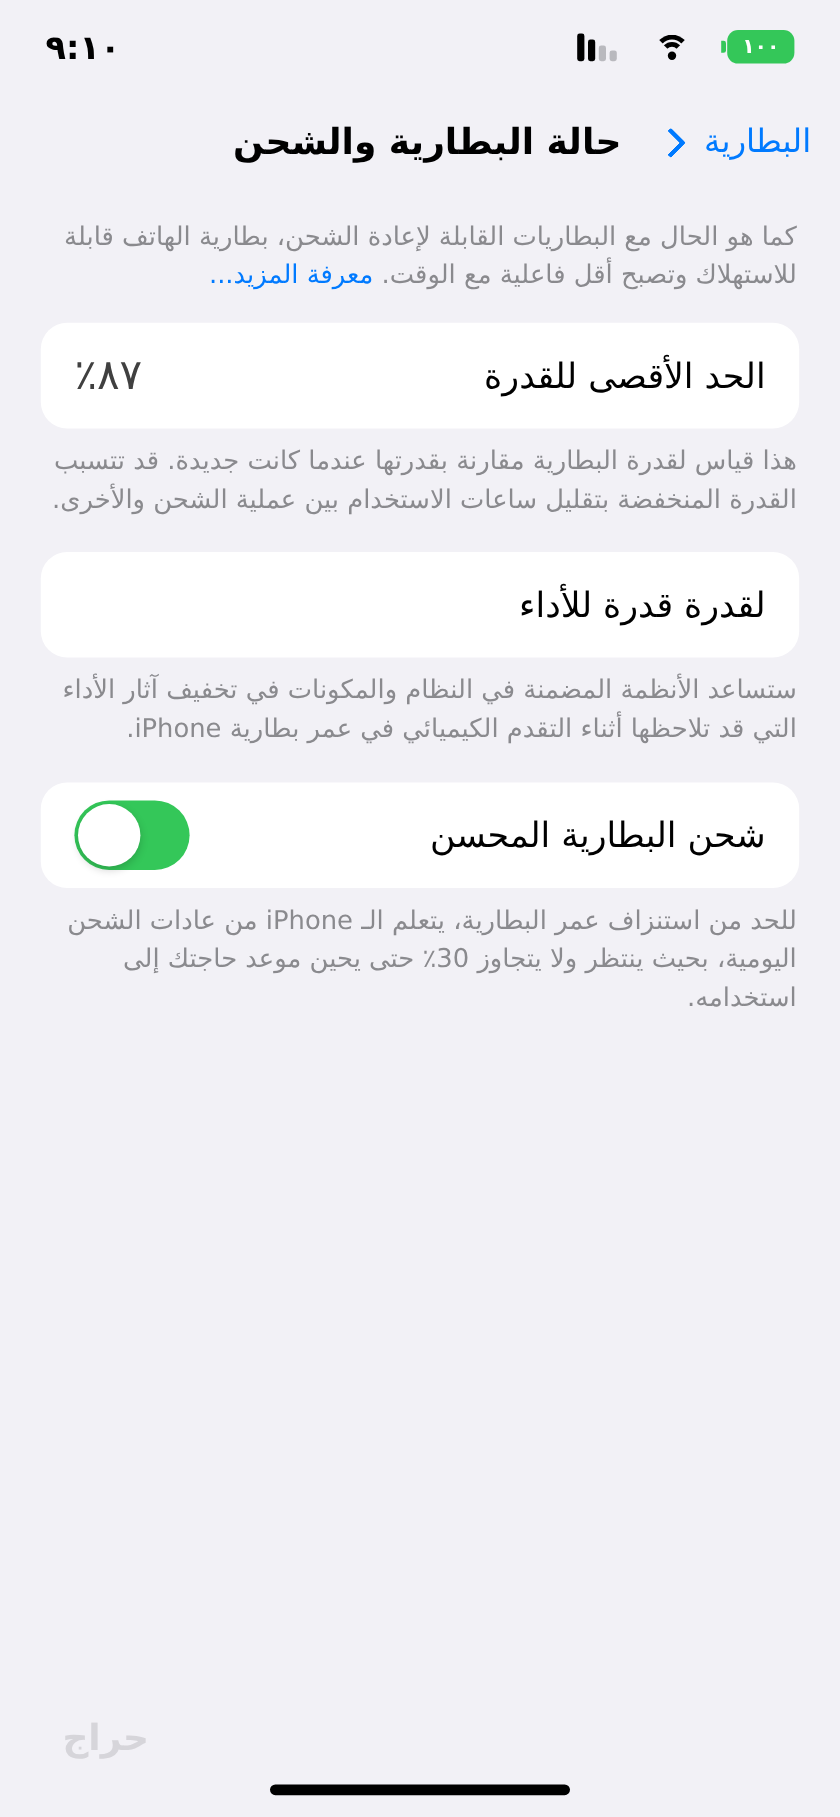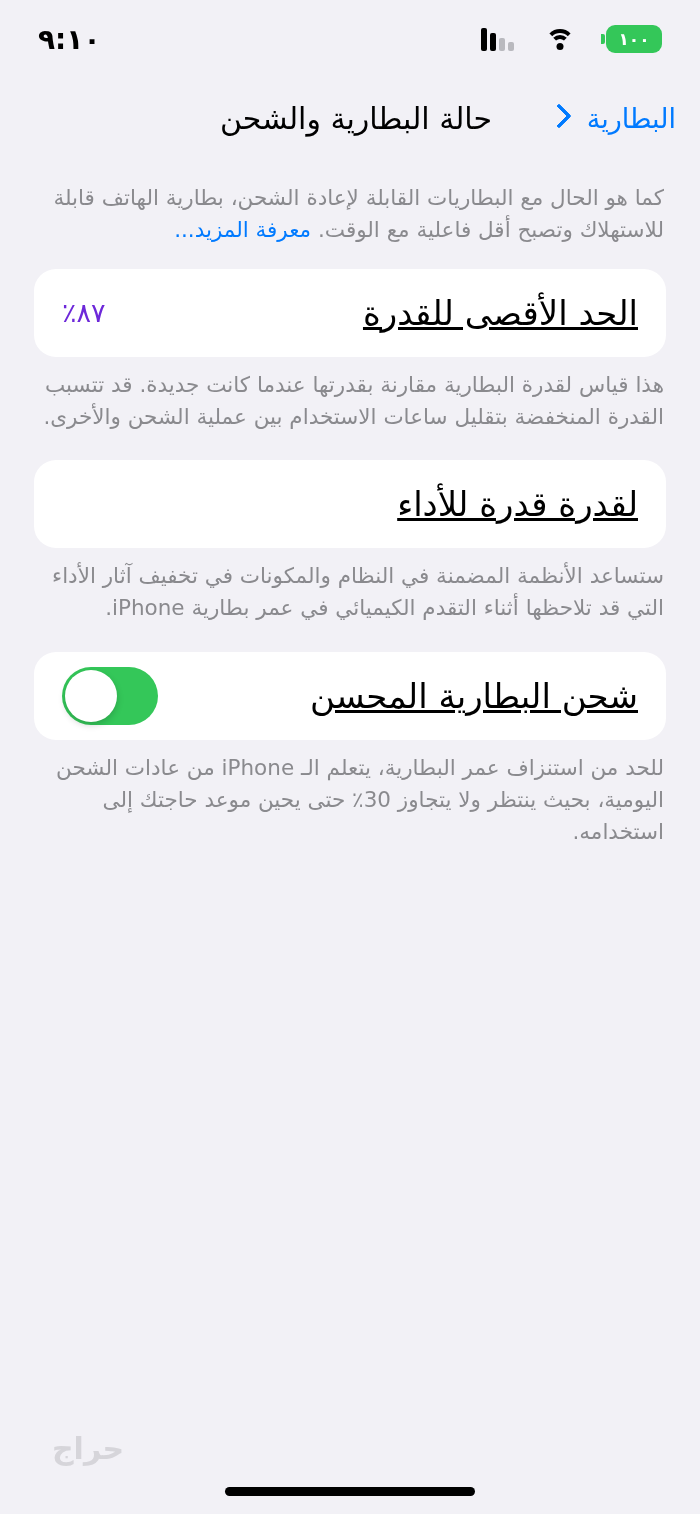--- a/index.html
+++ b/index.html
@@ -116,28 +116,28 @@
     height: 80px;
     display: flex;
     align-items: center;
     padding: 0 24px;
   }
   .nav-title {
     position: absolute;
     left: 12px; right: 0;
     text-align: center;
     font-size: 30px;
-    font-weight: 400;
+    font-weight: 700;
     color: #000;
   }
   .nav-back {
     position: absolute;
     right: 24px;
     display: flex;
-    align-items: flex-start;
+    align-items: flex-end;
     gap: 22px;
     color: #007aff;
     font-size: 27px;
     cursor: pointer;
   }
   .chev {
     width: 16px; height: 28px;
     position: relative;
   }
   .chev::before {
@@ -181,29 +181,28 @@
     overflow: hidden;
   }
   .row {
     min-height: 88px;
     display: flex;
     align-items: center;
     padding: 0 28px;
     gap: 10px;
   }
   .row .label {
-    font-size: 34px;
+    font-size: 29px;
     color: #000;
     flex: 0 0 auto;
-    text-decoration: underline;
   }
   .row .value {
     margin-inline-start: auto;
-    font-size: 27px;
-    color: #6d28d9;
+    font-size: 35px;
+    color: #404040;
     direction: rtl;
   }
 
   
   .toggle {
     margin-inline-start: auto;
     width: 96px;
     height: 58px;
     border-radius: 29px;
     background: #34c759;

